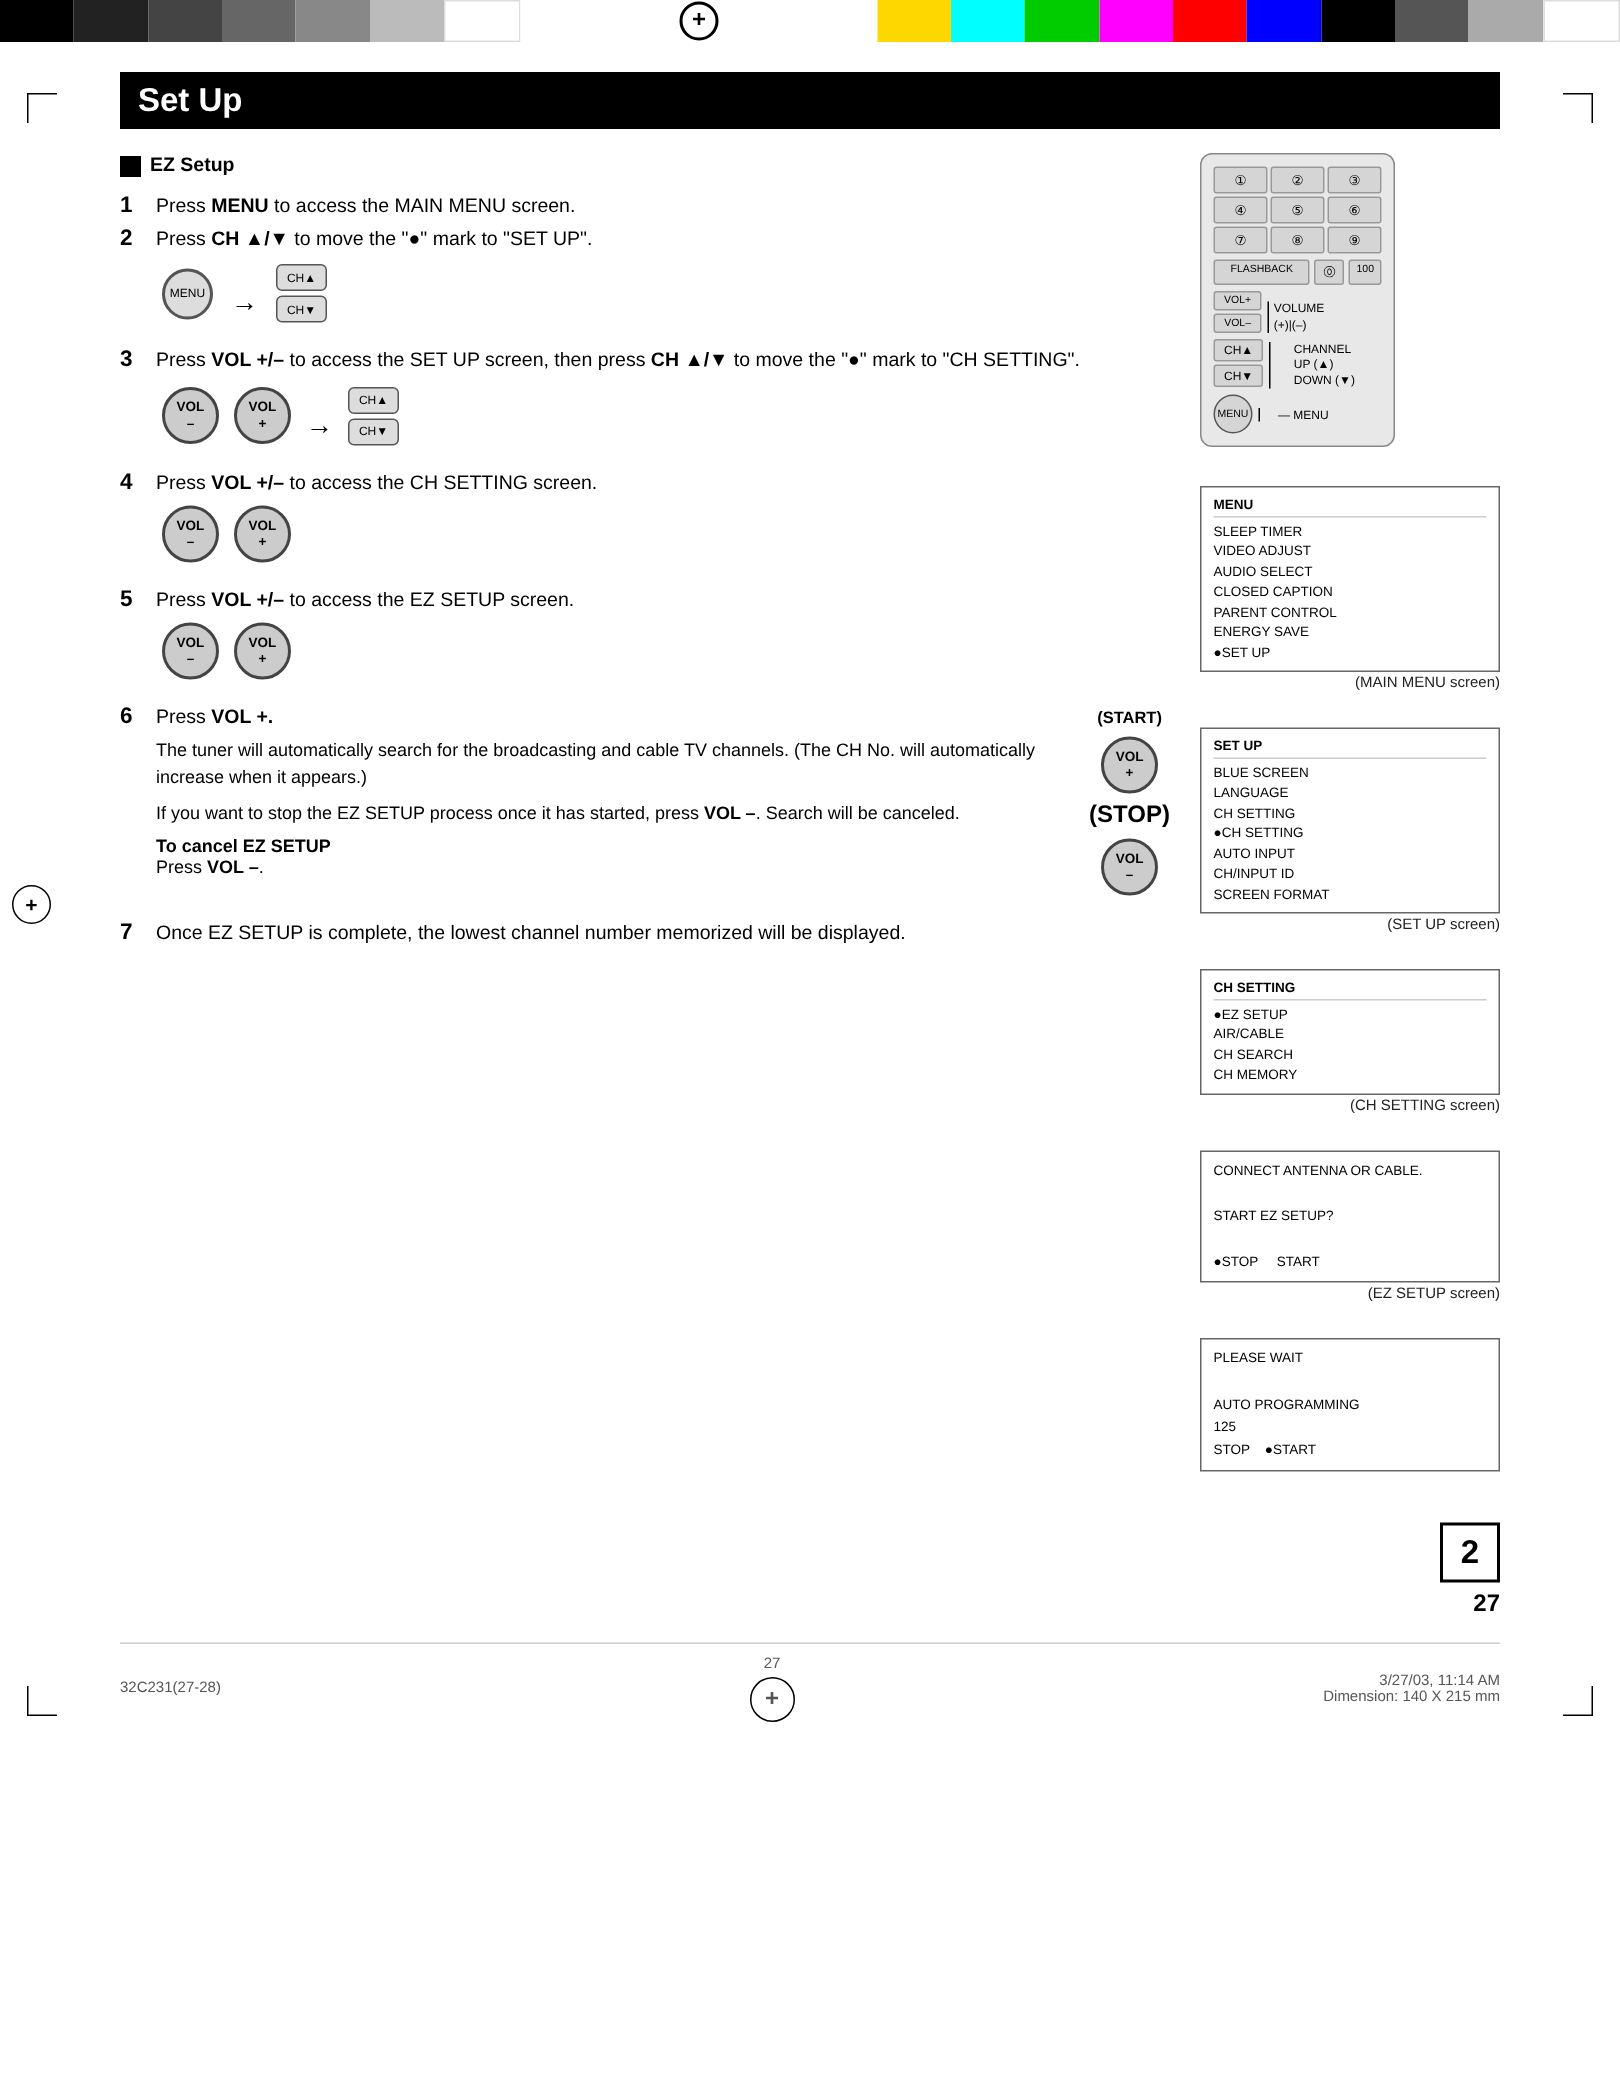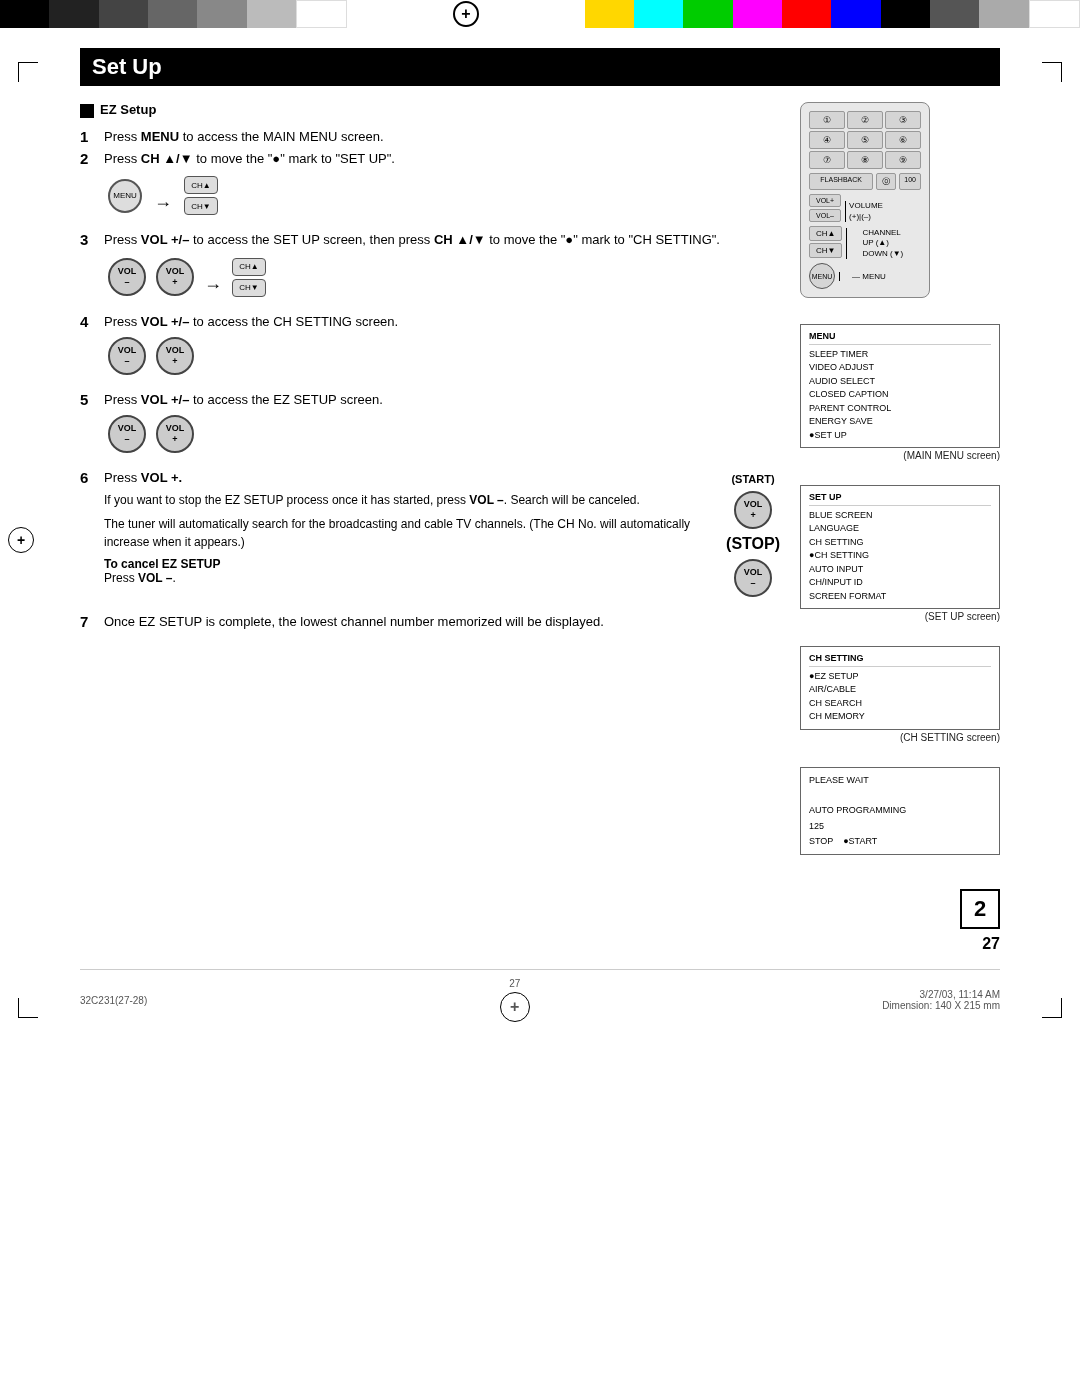--- a/index.html
+++ b/index.html
@@ -323,22 +323,22 @@
           </div>
         </div>
 
         <div class="step-block">
           <div style="display:flex;gap:10px;align-items:flex-start">
             <div style="flex:1">
               <div class="step-inline">
                 <span class="num">6</span>
                 <span class="txt">Press <strong>VOL +.</strong></span>
               </div>
+              <p style="margin-left:24px;margin-bottom:6px;font-size:12px;line-height:1.5">The tuner will automatically search for the broadcasting and cable TV channels. (The CH No. will automatically increase when it appears.)</p>
               <p style="margin-left:24px;margin-bottom:6px;font-size:12px;line-height:1.5">If you want to stop the EZ SETUP process once it has started, press <strong>VOL –</strong>. Search will be canceled.</p>
-              <p style="margin-left:24px;margin-bottom:6px;font-size:12px;line-height:1.5">The tuner will automatically search for the broadcasting and cable TV channels. (The CH No. will automatically increase when it appears.)</p>
               <p style="margin-left:24px;font-size:12px"><strong>To cancel EZ SETUP</strong><br>Press <strong>VOL –</strong>.</p>
             </div>
 
             <div style="display:flex;flex-direction:column;align-items:center;gap:6px;padding-top:4px">
               <span style="font-size:11px;font-weight:bold">(START)</span>
               <div class="vol-plus-btn" style="font-size:9px;text-align:center;line-height:1.2">VOL<br>+</div>
               <span style="font-size:16px;font-weight:bold">(STOP)</span>
               <div class="vol-minus-btn" style="font-size:9px;text-align:center;line-height:1.2">VOL<br>–</div>
             </div>
           </div>
@@ -438,20 +438,32 @@
             <div style="font-size:9px;line-height:1.5">
               <div>●EZ SETUP</div>
               <div>AIR/CABLE</div>
               <div>CH SEARCH</div>
               <div>CH MEMORY</div>
             </div>
           </div>
           <div class="screen-caption">(CH SETTING screen)</div>
         </div>
 
+        <div class="screen-wrapper">
+          <div class="screen-frame">
+            <div style="font-size:9px;line-height:1.7">
+              <div>CONNECT ANTENNA OR CABLE.</div>
+              <div>&nbsp;</div>
+              <div>START EZ SETUP?</div>
+              <div>&nbsp;</div>
+              <div>●STOP &nbsp;&nbsp;&nbsp; START</div>
+            </div>
+          </div>
+          <div class="screen-caption">(EZ SETUP screen)</div>
+        </div>
 
         <div class="screen-wrapper">
           <div class="screen-frame">
             <div style="font-size:9px;line-height:1.7">
               <div>PLEASE WAIT</div>
               <div>&nbsp;</div>
               <div>AUTO PROGRAMMING</div>
               <div>125</div>
               <div>STOP &nbsp;&nbsp; ●START</div>
             </div>

